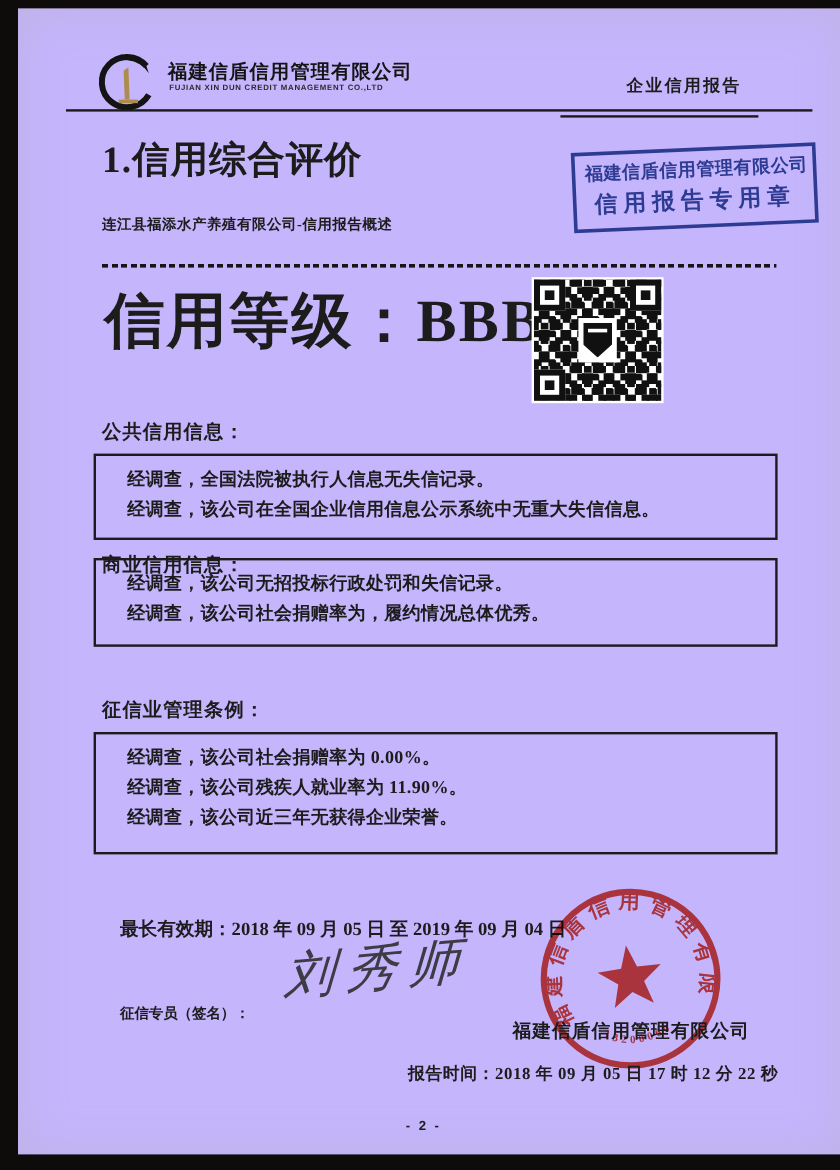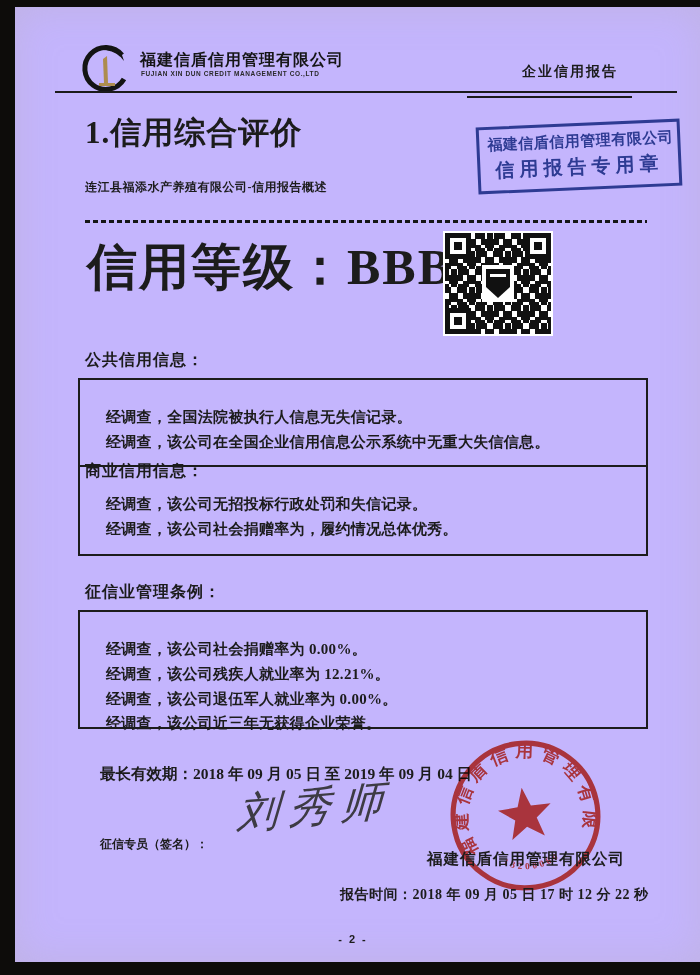--- a/index.html
+++ b/index.html
@@ -50,21 +50,21 @@
   .finder{position:absolute;width:16px;height:16px;border:5px solid #111;background:#fff;}
   .finder::after{content:"";position:absolute;left:4px;top:4px;width:8px;height:8px;background:#111;}
   .f-tl{left:2px;top:2px;} .f-tr{right:2px;top:2px;} .f-bl{left:2px;bottom:2px;}
   .qr-center{position:absolute;left:39px;top:34px;width:32px;height:37px;background:#fff;display:flex;align-items:center;justify-content:center;}
   .shield{width:24px;height:29px;background:#111;
     clip-path:polygon(0 0,100% 0,100% 62%,50% 100%,0 62%);position:relative;}
   .shield::after{content:"";position:absolute;left:4px;top:5px;width:16px;height:3px;background:#fff;}
 
   
   .sec-head{font-size:16px;font-weight:700;letter-spacing:1px;}
-  .sec-box{border:2px solid #1c1c1c;width:540px;padding:25px 0 10px 26px;background:transparent;}
+  .sec-box{border:2px solid #1c1c1c;width:540px;padding:8px 0 10px 26px;background:transparent;}
   .sec-box .ln{font-size:15px;font-weight:700;line-height:1.65;letter-spacing:.3px;}
   .s1h{left:70px;top:343px;text-align:right;} .s1b{left:63px;top:371px;height:50px;}
   .s2h{left:70px;top:454px;} .s2b{left:63px;top:458px;height:52px;}
   .s3h{left:70px;top:575px;} .s3b{left:63px;top:603px;height:80px;}
 
   
   .para{left:70px;top:714px;width:552px;font-size:15.5px;font-weight:700;line-height:1.42;}
   .para .ind{text-indent:2em;}
   .validity{left:85px;top:757px;font-size:15.5px;font-weight:700;}
   .signer{left:85px;top:781px;font-size:12px;font-weight:700;margin-top:48px;}
@@ -125,22 +125,21 @@
 
   <div class="abs sec-head s2h">商业信用信息：</div>
   <div class="abs sec-box s2b">
     <div class="ln">经调查，该公司无招投标行政处罚和失信记录。</div>
     <div class="ln">经调查，该公司社会捐赠率为，履约情况总体优秀。</div>
   </div>
 
   <div class="abs sec-head s3h">征信业管理条例：</div>
   <div class="abs sec-box s3b">
     <div class="ln">经调查，该公司社会捐赠率为 0.00%。</div>
-    <div class="ln">经调查，该公司残疾人就业率为 12.21%。</div>
-    <div class="ln">经调查，该公司退伍军人就业率为 0.00%。</div>
+    <div class="ln">经调查，该公司残疾人就业率为 11.90%。</div>
     <div class="ln">经调查，该公司近三年无获得企业荣誉。</div>
   </div>
 
   <div class="abs validity">最长有效期：2018 年 09 月 05 日  至  2019 年 09 月 04 日</div>
   <div class="abs signer">征信专员（签名）：</div>
   <div class="abs signature">刘秀师</div>
 
   <svg class="abs seal" viewBox="0 0 150 150">
     <defs>
       <path id="arcTop" d="M 25.6 103.5 A 57 57 0 1 1 124.4 103.5" fill="none"></path>

